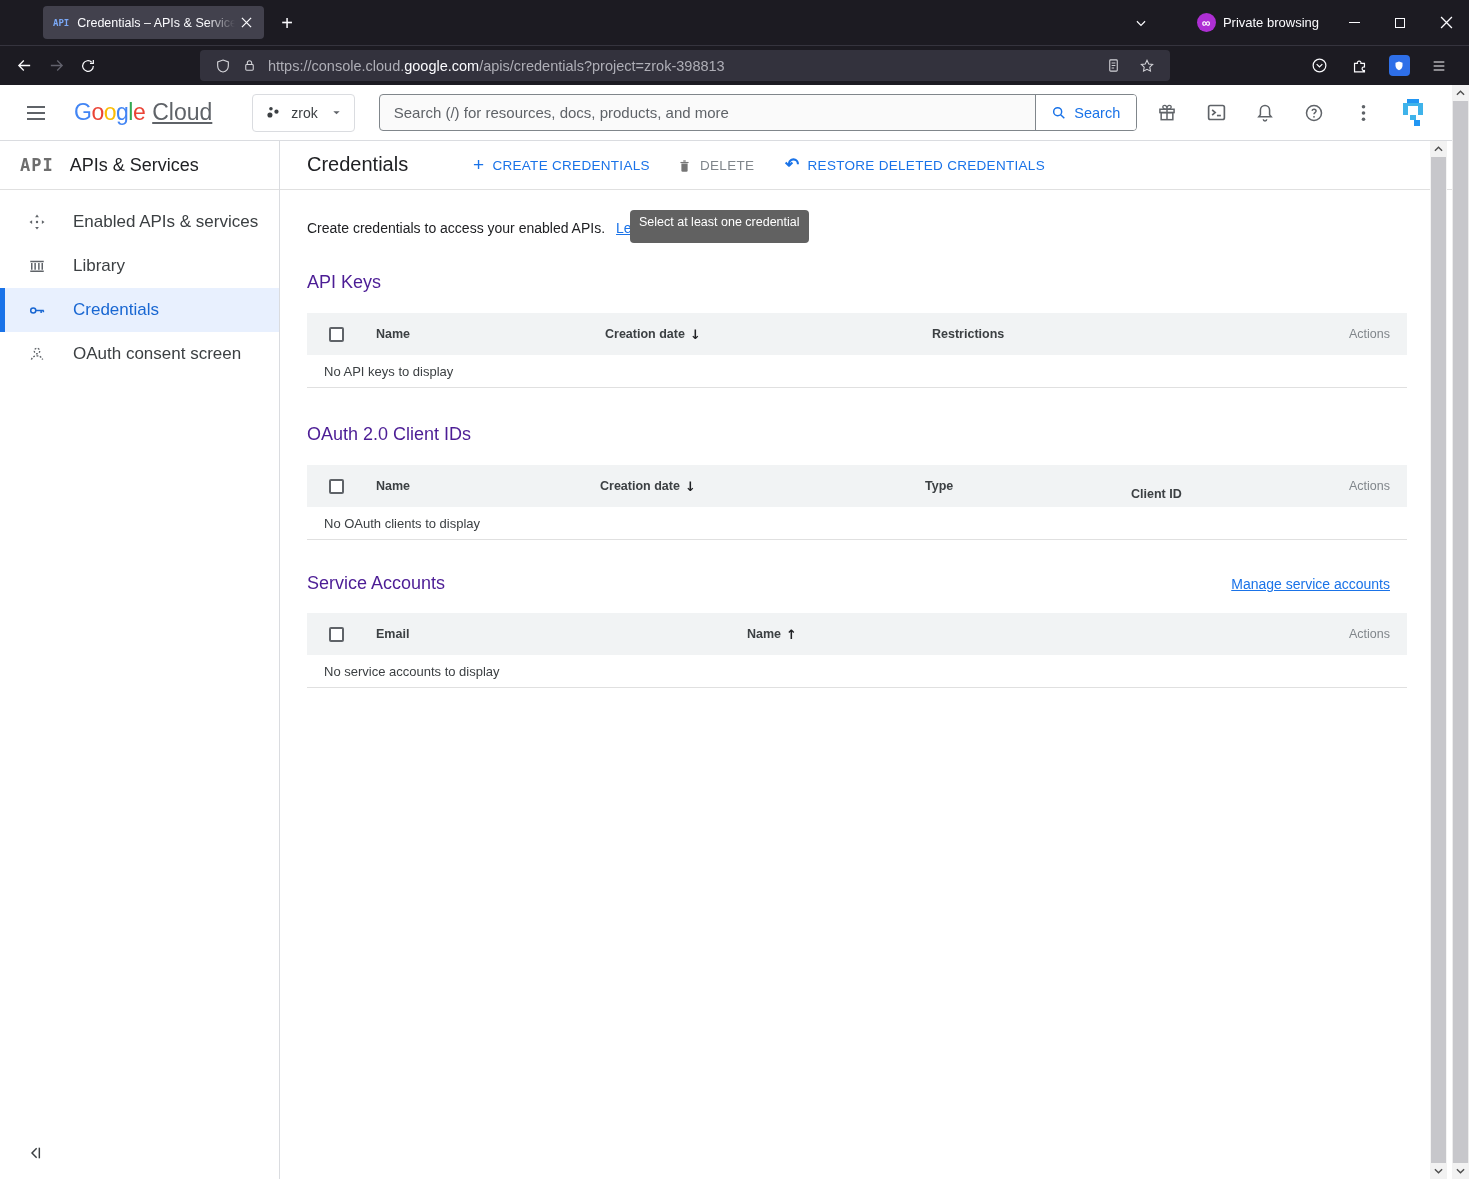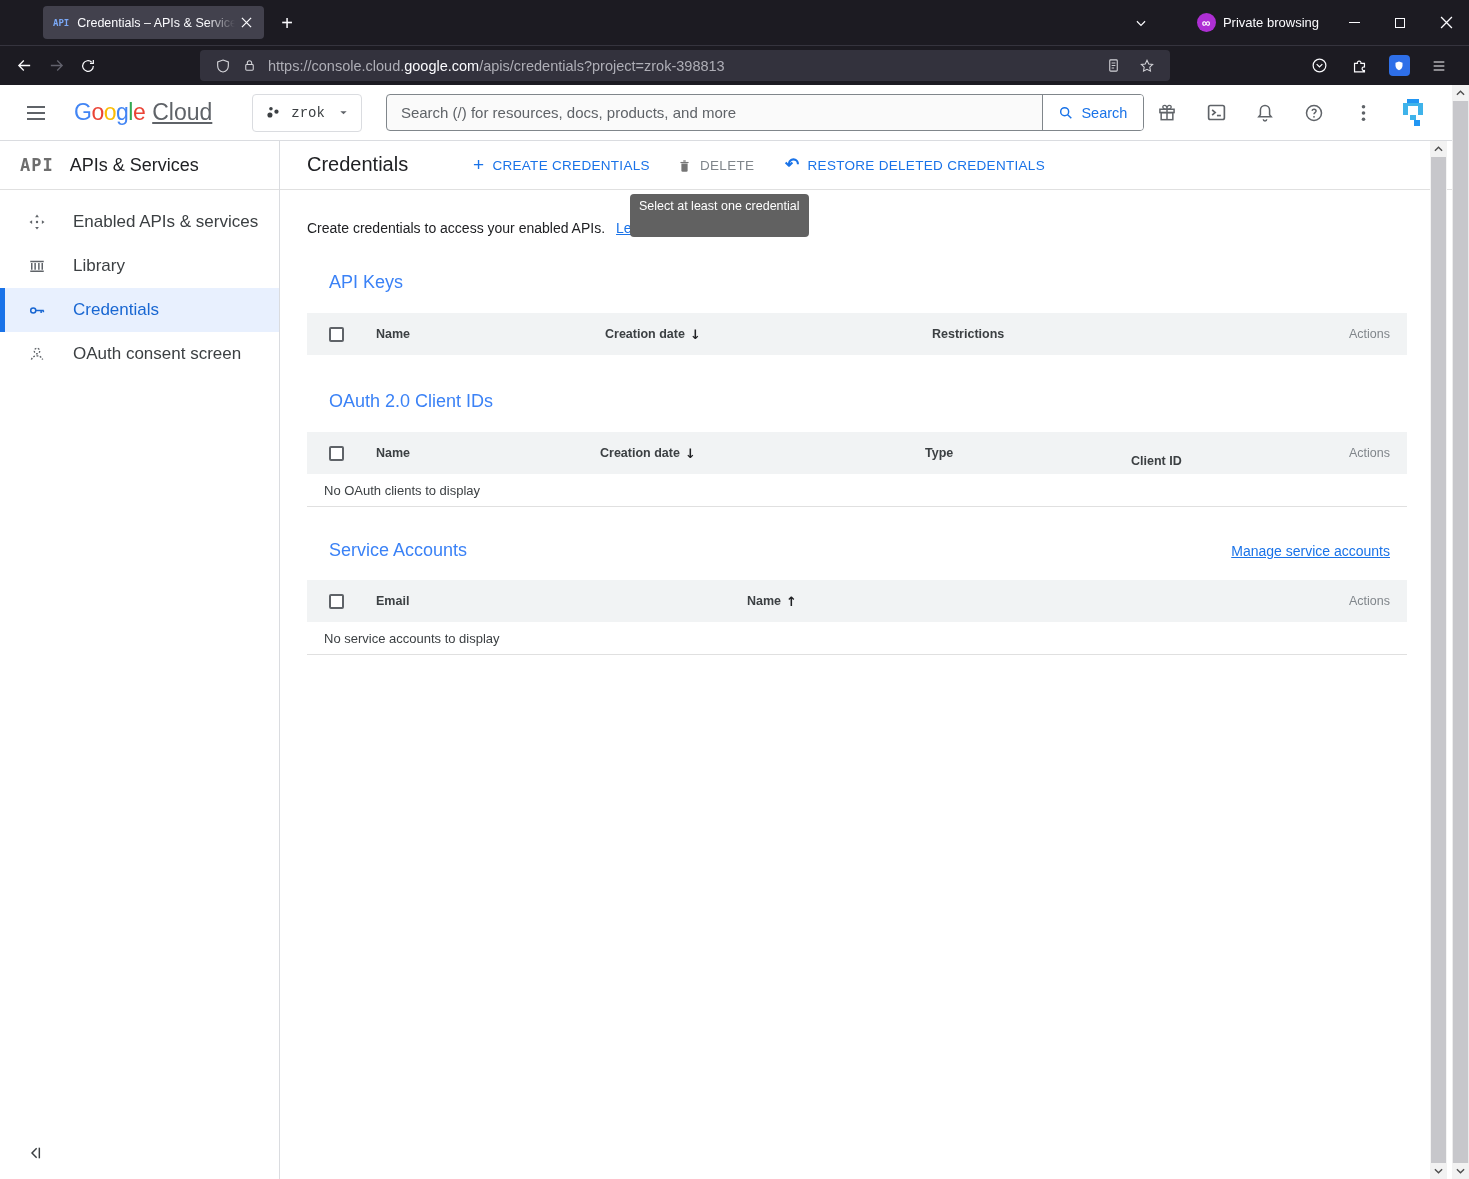--- a/index.html
+++ b/index.html
@@ -38,21 +38,21 @@
   .bw-chip { width:21px; height:21px; background:#2e6fe8; border-radius:4px; display:flex; align-items:center; justify-content:center; }
 
   
   .gc-header { position:absolute; top:85px; left:0; width:100%; height:56px; background:#fff; border-bottom:1px solid #dadce0; display:flex; align-items:center; padding-left:18px; }
   .hamburger { width:36px; height:36px; display:flex; flex-direction:column; justify-content:center; gap:4px; align-items:center; }
   .hamburger i { display:block; width:18px; height:2px; background:#5f6368; }
   .gc-logo { display:flex; align-items:baseline; margin-left:20px; font-size:23px; letter-spacing:-0.5px; }
   .gl { font-weight:500; }
   .gl.b { color:#4285F4; } .gl.r { color:#EA4335; } .gl.y { color:#FBBC04; } .gl.g { color:#34A853; }
   .gc-cloud { color:#5f6368; margin-left:7px; font-weight:400; letter-spacing:0;text-decoration:underline; }
-  .proj-picker { margin-left:40px; height:38px; border:1px solid #dadce0; border-radius:4px; display:flex; align-items:center; padding:0 12px 0 12px; gap:9px; background:#fff;font-family:Liberation Mono, monospace; }
+  .proj-picker { margin-left:40px; height:38px; border:1px solid #dadce0; border-radius:4px; display:flex; align-items:center; padding:0 12px 0 12px; gap:9px; background:#fff; }
   .proj-name { font-size:14px; font-weight:500; color:#3c4043; }
   .proj-caret { color:#5f6368; font-size:11px; margin-left:4px; }
   .searchbar { margin-left:24px; width:758px; height:37px; border:1px solid #80868b; border-radius:4px; display:flex; overflow:hidden; background:#fafafa; }
   .search-input { flex:1; border:0; outline:0; background:transparent; padding:0 14px; font-size:15px; font-family:"Liberation Sans",sans-serif; color:#202124; }
   .search-input::placeholder { color:#5f6368; opacity:1; }
   .search-btn { width:101px; border-left:1px solid #80868b; background:#fff; display:flex; align-items:center; justify-content:center; gap:7px; color:#1a73e8; font-size:14.5px; font-weight:500; }
   .gc-icons { margin-left:auto; display:flex; align-items:center; gap:27px; padding-right:44px; color:#5f6368; }
   .gc-ic { width:22px; height:22px; display:flex; align-items:center; justify-content:center; }
   .kebab { font-size:18px; color:#5f6368; letter-spacing:0; }
   .avatar { position:relative; width:24px; height:27px; }
@@ -76,26 +76,26 @@
   .main-header { position:relative; height:49px; border-bottom:1px solid #e0e0e0; }
   .page-title { position:absolute; left:27px; top:12px; font-size:20px; color:#202124; }
   .hd-btn { position:absolute; top:0; height:49px; display:flex; align-items:center; gap:8px; font-size:13.5px; font-weight:500; letter-spacing:0.3px; cursor:pointer; }
   .hd-btn .lbl { white-space:nowrap; }
   .btn-create { left:193px; color:#1a73e8; }
   .btn-create .plus { font-size:19px; font-weight:400; line-height:1; margin-top:-2px; }
   .btn-delete { left:397px; color:#80868b; }
   .btn-restore { left:505px; color:#1a73e8; }
   .undo-glyph { font-size:17px; font-weight:bold; line-height:1; margin-top:-3px; }
 
-  .tooltip { position:absolute; left:350px; top:53px; background:#616161; color:#fff; font-size:12.5px; padding:5px 9px 24px; border-radius:4px; z-index:6; white-space:nowrap; }
+  .tooltip { position:absolute; left:350px; top:69px; background:#616161; color:#fff; font-size:12.5px; padding:5px 9px 14px; border-radius:4px; z-index:6; white-space:nowrap; }
 
   .main-body { padding:0 23px 0 27px; }
   .intro { padding-top:30px; font-size:14px; color:#202124; display:flex; align-items:center; gap:11px;text-align:center; }
   .learn-link { color:#1a73e8; text-decoration:underline; display:inline-flex; align-items:center; gap:3px; cursor:pointer; }
-  .h2 { margin-top:36px; font-size:18px; color:#3b82f6; font-weight:400;margin-left:22px; }
+  .h2 { margin-top:36px; font-size:18px; color:#4c1d95; font-weight:400; }
   .tbl { margin-top:20px; width:1100px; }
   .thead { display:flex; align-items:center; height:42px; background:#f1f3f4; font-size:12.5px; font-weight:bold; color:#3c4043; }
   .trow { display:flex; align-items:center; height:33px; border-bottom:1px solid #e0e0e0; font-size:13px; color:#3c4043; padding-left:17px; }
   .c-cb { flex:0 0 69px; display:flex; align-items:center; padding-left:22px; }
   .cb { width:15px; height:15px; border:2px solid #5f6368; border-radius:2px; background:#fff; }
   .c { display:flex; align-items:center; gap:5px; }
   .c .arrow { font-family:"DejaVu Sans", sans-serif; font-size:13px; font-weight:bold; color:#202124; }
   .c-actions { flex:0 0 80px; justify-content:flex-end; padding-right:17px; color:#80868b; font-weight:normal; }
   .api-name { flex:0 0 229px; } .api-cre { flex:0 0 327px; } .api-res { flex:1; }
   .oa-name { flex:0 0 224px; } .oa-cre { flex:0 0 325px; } .oa-type { flex:0 0 206px; } .oa-cid { flex:1;margin-top:15px; }
@@ -410,20 +410,21 @@
                 <span class="cb"></span>
               </span>
             <span class="c api-name">Name</span>
             <span class="c api-cre">
               <span>Creation date</span>
               <span class="arrow">↓</span>
             </span>
             <span class="c api-res">Restrictions</span>
             <span class="c c-actions">Actions</span>
           </div>
+          <div class="trow">No API keys to display</div>
         </div>
 
         <div class="h2">OAuth 2.0 Client IDs</div>
         <div class="tbl">
           <div class="thead">
             <span class="c-cb">
                 <span class="cb"></span>
               </span>
             <span class="c oa-name">Name</span>
             <span class="c oa-cre">

